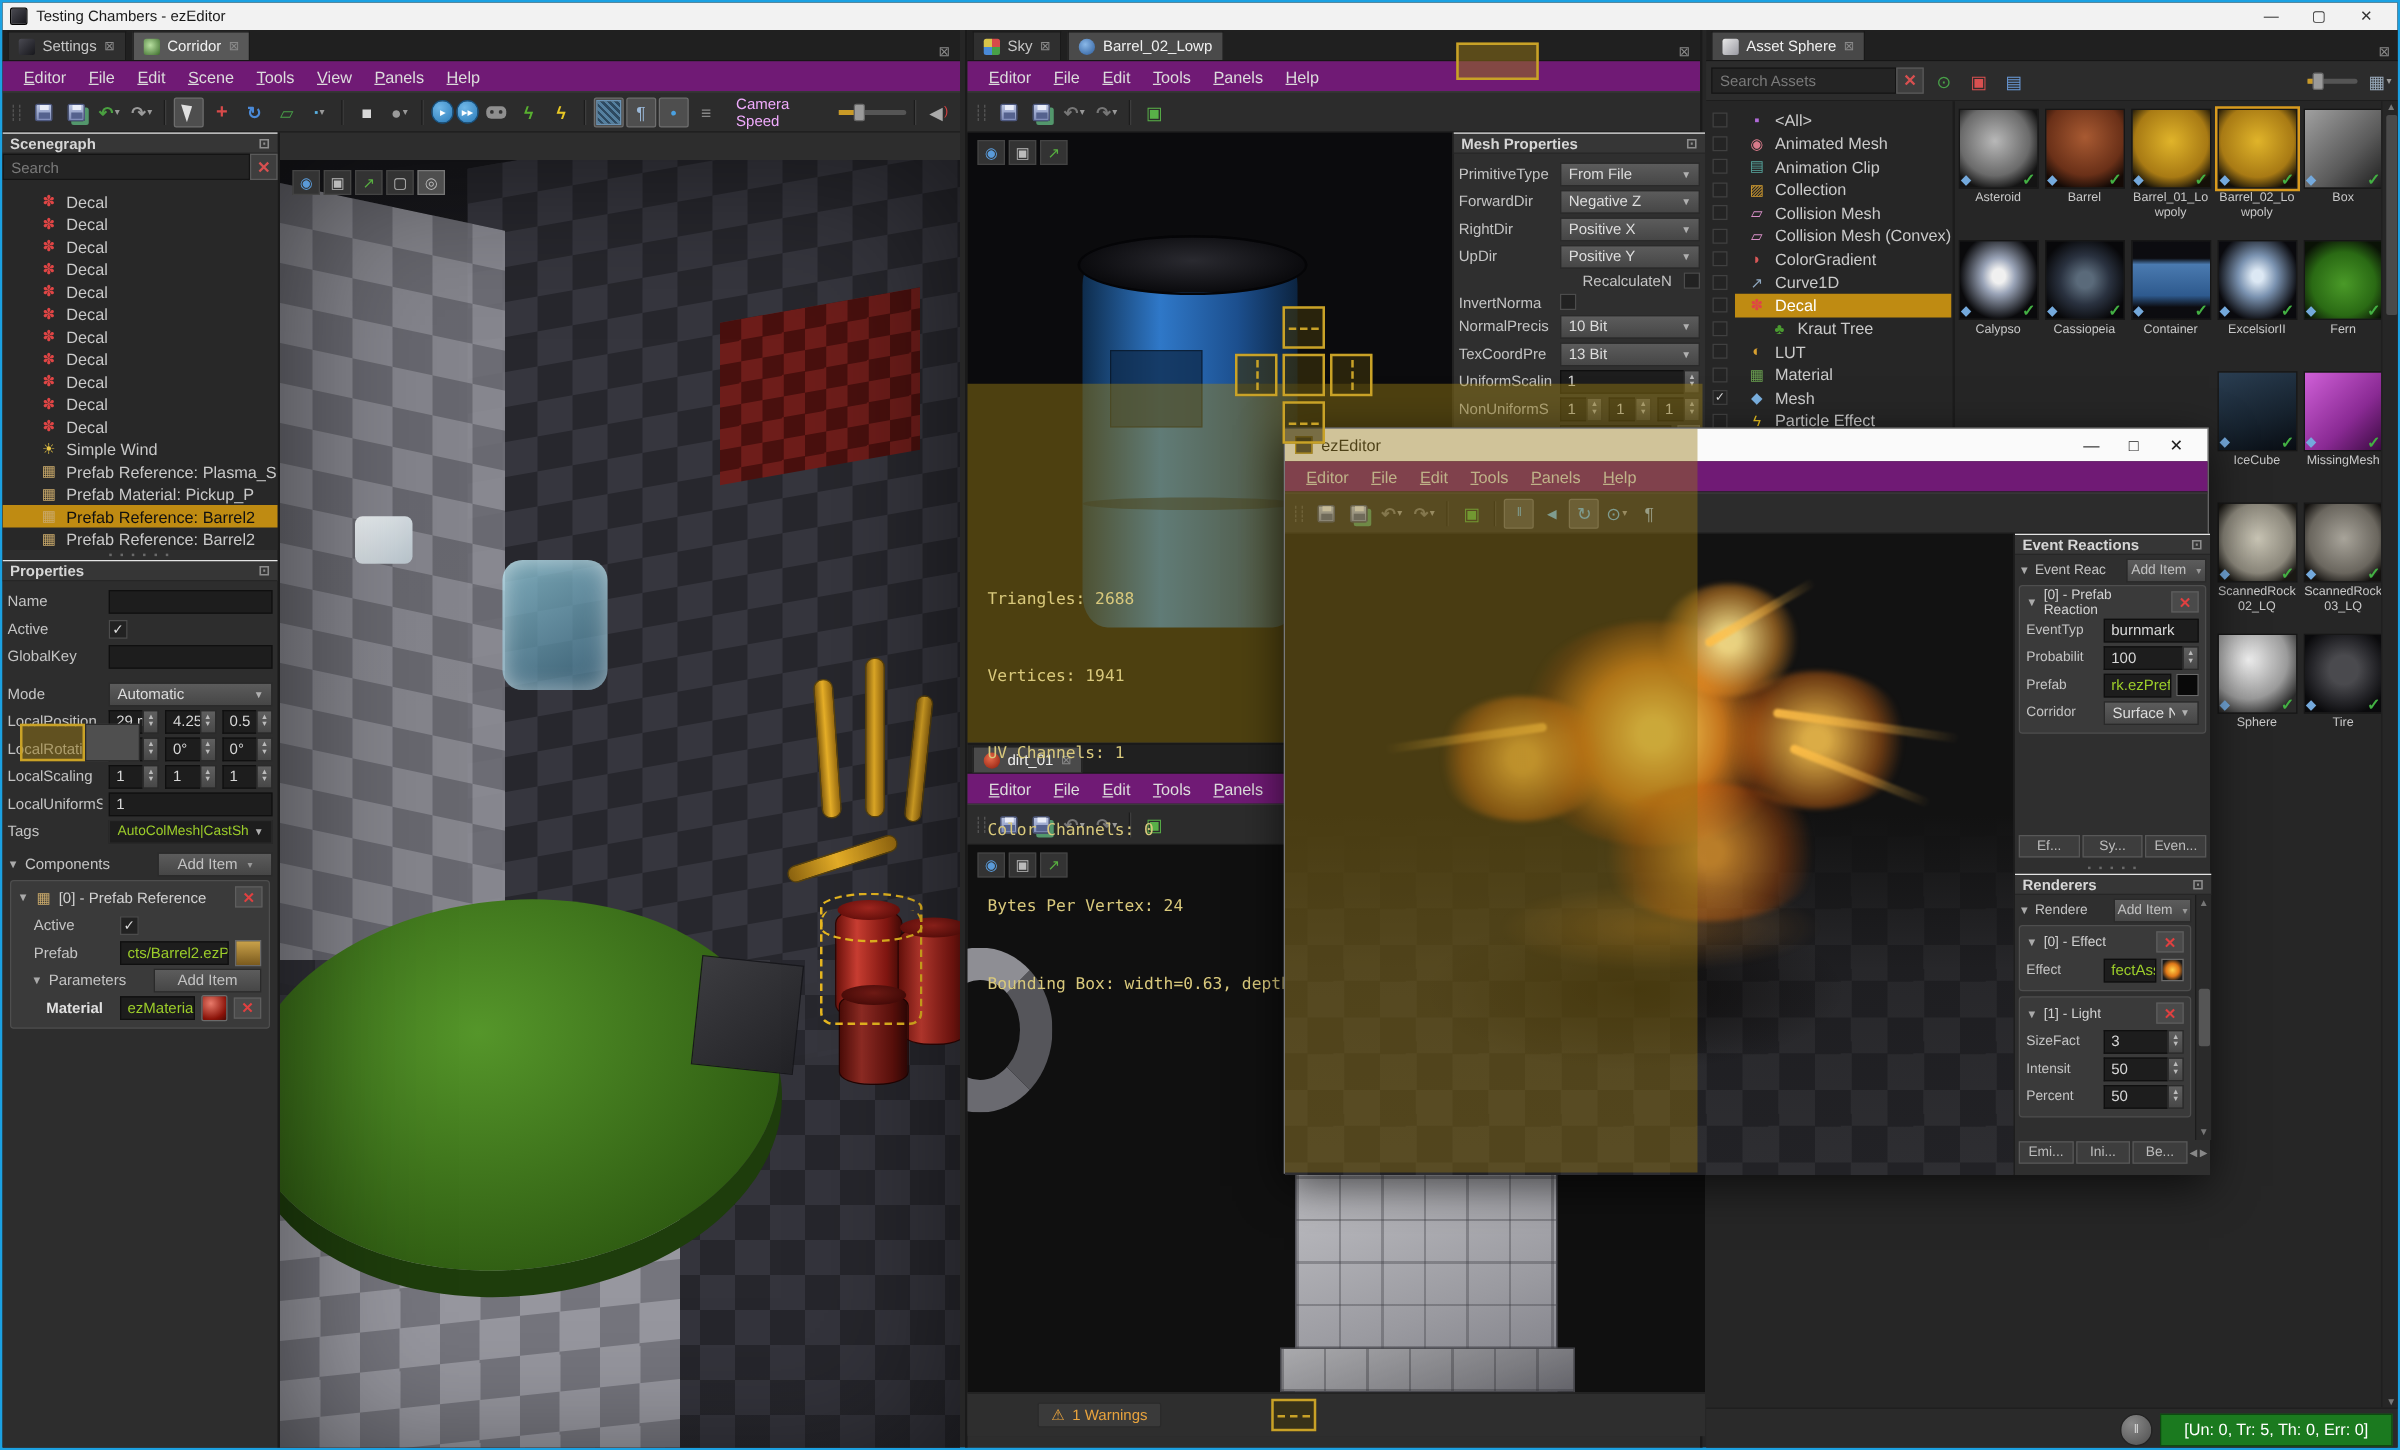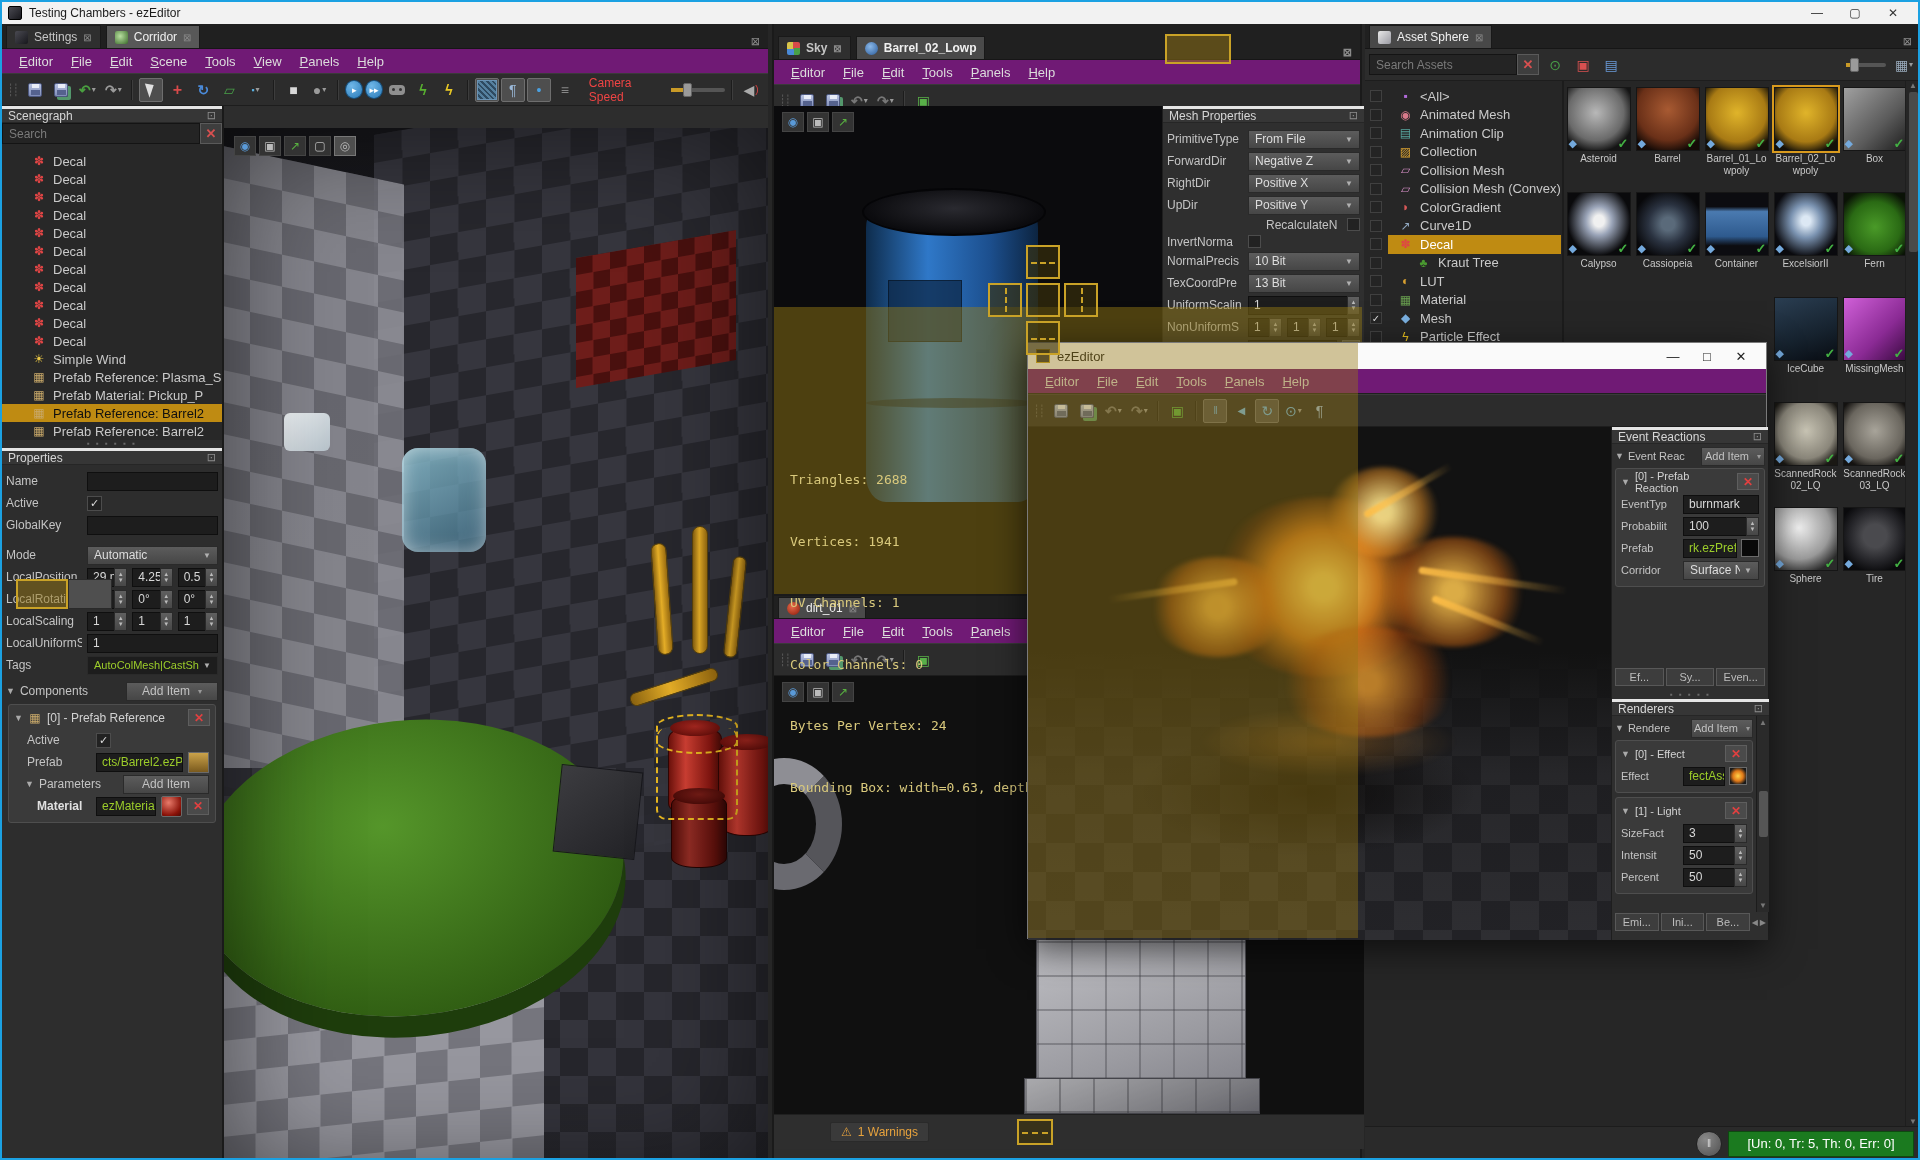--- a/index.html
+++ b/index.html
@@ -36,21 +36,21 @@
 .icon-pad{width:16px;height:10px;background:#8f8f8f;border-radius:4px;position:relative;}
 .icon-pad::before,.icon-pad::after{content:"";position:absolute;top:3px;width:3px;height:3px;border-radius:50%;background:#333;}
 .icon-pad::before{left:3px;}
 .icon-pad::after{right:3px;}
 .hatch{width:20px;height:20px;background:repeating-linear-gradient(45deg,#55809f 0 2px,#2e4a61 2px 4px);border:1px solid #6a93b5;}
 .slider{width:58px;height:4px;background:#555;border-radius:2px;position:relative;}
 .slider::before{content:"";position:absolute;left:0;top:0;width:12px;height:4px;background:#c99a27;}
 .slider .knob{position:absolute;left:12px;top:-5px;width:9px;height:14px;background:#9a9a9a;border:1px solid #666;border-radius:2px;}
 
 
-.panel-h{height:17px;background:#363636;color:#d6d6d6;font-size:12px;display:flex;align-items:center;padding:0 6px;border-top:3px solid #e5e5e5;border-bottom:1px solid #262626;}
+.panel-h{height:17px;background:#363636;color:#d6d6d6;font-size:12px;display:flex;align-items:center;padding:0 6px;border-top:1px solid #e5e5e5;border-bottom:1px solid #262626;font-weight:bold;}
 .float-ico{margin-left:auto;color:#8d8d8d;font-size:11px;}
 .searchrow{display:flex;height:21px;margin:0;}
 .searchrow input{flex:1;background:#242424;border:1px solid #141414;color:#c0c0c0;font-size:12px;padding:0 6px;outline:none;min-width:0;}
 .searchrow input::placeholder{color:#7a7a7a;}
 .xbox{width:22px;height:21px;background:#3e3e3e;border:1px solid #5a5a5a;color:#d85050;font-weight:bold;display:flex;align-items:center;justify-content:center;font-size:13px;}
 .sg-row{display:flex;align-items:center;gap:7px;height:18px;padding-left:30px;font-size:13px;color:#c9c9c9;white-space:nowrap;overflow:hidden;}
 .sg-row.selected{background:#bf8b12;color:#101010;}
 .sg-ico{width:14px;text-align:center;font-size:12px;flex:none;}
 .prop-row{display:flex;align-items:center;height:20px;margin:2px 4px;gap:5px;font-size:12px;color:#c4c4c4;}
 .plabel{width:76px;overflow:hidden;white-space:nowrap;flex:none;}
@@ -241,21 +241,21 @@
         </span>
       <span class="tbtn pressed">
           <span style="color:#9ab8d8;">¶</span>
         </span>
       <span class="tbtn pressed">
           <span style="color:#4aa0e0;">•</span>
         </span>
       <span class="tbtn">
           <span style="color:#888;">≡</span>
         </span>
-      <span style="color:#ef4444;font-size:12px;margin:0 6px 0 10px;">Camera Speed</span>
+      <span style="color:#f0abfc;font-size:12px;margin:0 6px 0 10px;">Camera Speed</span>
       <span class="slider">
           <span class="knob"></span>
         </span>
       <span class="tsep"></span>
       <span class="tbtn">
           <span style="color:#aaa;">◀</span>
           <span style="color:#d84040;font-size:10px;">)</span>
         </span>
     </div>
 
@@ -500,21 +500,21 @@
         <span class="vbtn pressed">◎</span>
       </div>
       <div style="position:absolute;inset:0;box-shadow:inset 0 0 120px rgba(0,0,0,.55);pointer-events:none;"></div>
     </div>
 
     <div class="ghost" style="left:14px;top:555px;width:52px;height:30px;z-index:25;"></div>
     <div class="abs" style="left:66px;top:555px;width:44px;height:30px;background:#4f4f4f;border:1px solid #2a2a2a;z-index:24;"></div>
   </div>
 
   <div class="abs" style="left:770px;top:22px;width:590px;height:1138px;background:#2d2d2d;border-left:2px solid #1a1a1a;border-right:2px solid #1a1a1a;">
-    <div class="tabbar" style="height:36px;font-weight:bold;">
+    <div class="tabbar" style="height:25px;">
       <div class="doc-tab">
         <span class="tabico" style="background:conic-gradient(#d84a4a 0 25%,#48a048 0 50%,#4a8ad8 0 75%,#d8c44a 0);"></span>
         <span>Sky</span>
         <span class="tclose">⊠</span>
       </div>
       <div class="doc-tab active" style="background:#4a4a4a;">
         <span class="tabico" style="background:radial-gradient(circle at 40% 35%,#8ab8e8,#2a5a9a);border-radius:50%;"></span>
         <span>Barrel_02_Lowp</span>
       </div>
       <span style="margin-left:auto;color:#8a8a8a;font-size:11px;padding:0 8px;">⊠</span>

